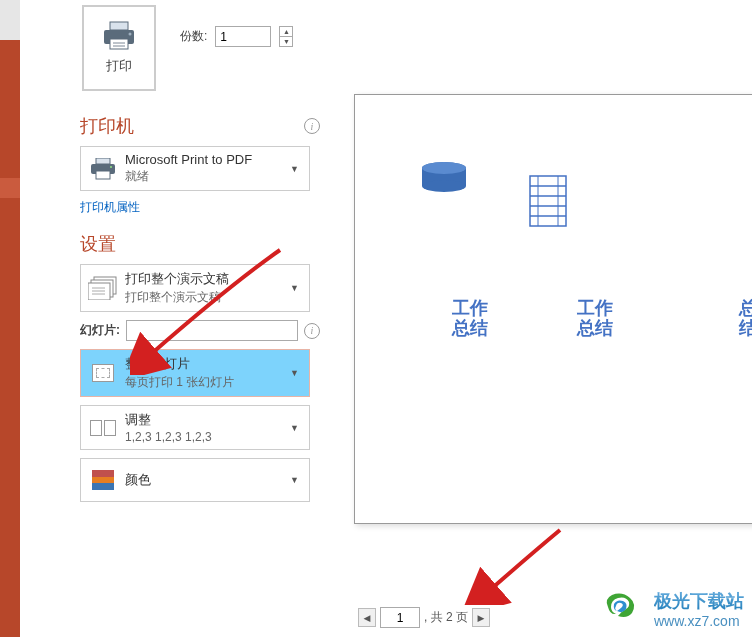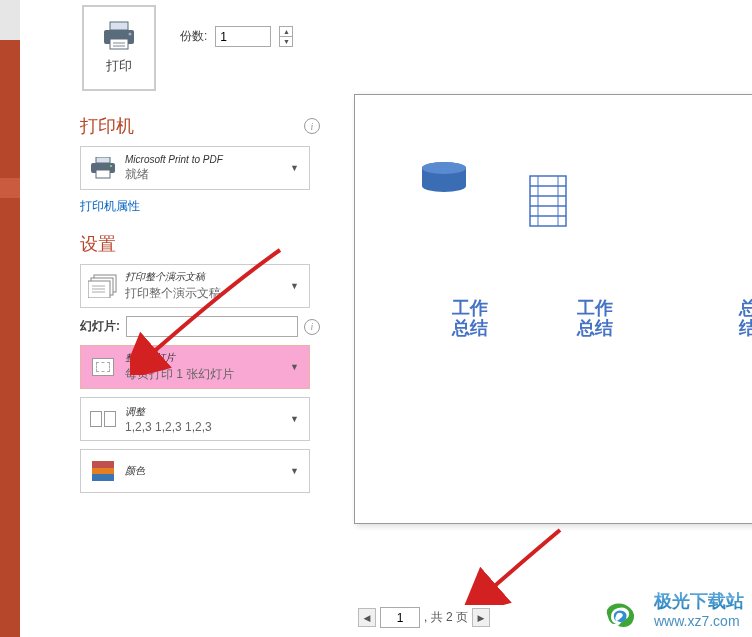--- a/index.html
+++ b/index.html
@@ -24,34 +24,34 @@
   
   .section-header { display: flex; align-items: center; justify-content: space-between; margin-top: 14px; }
   .section-title { color: #B7472A; font-size: 18px; font-weight: normal; }
   .info-circle { width: 16px; height: 16px; border: 1px solid #999; border-radius: 50%; display: flex; align-items: center; justify-content: center; font-size: 10px; color: #999; font-style: italic; font-family: serif; }
   
   .printer-section { position: absolute; left: 60px; top: 100px; width: 240px; }
   
   .dropdown { width: 230px; border: 1px solid #ccc; background: #fff; display: flex; align-items: center; padding: 5px 6px; margin-top: 8px; position: relative; cursor: pointer; }
   .dropdown .dd-icon { width: 32px; height: 32px; flex-shrink: 0; display: flex; align-items: center; justify-content: center; margin-right: 6px; }
   .dropdown .dd-text { flex: 1; }
-  .dropdown .dd-title { font-size: 10px; color: #333; font-style: italic; }
+  .dropdown .dd-title { font-size: 13px; color: #333; }
   .dropdown .dd-sub { font-size: 12px; color: #666; margin-top: 1px; }
   .dropdown .dd-arrow { font-size: 9px; color: #555; padding: 0 4px; }
   
   .printer-props { text-align: left; margin-top: 6px; margin-right: 0; }
   .printer-props a { color: #0563C1; font-size: 12px; text-decoration: none; }
   
   .settings-section { position: absolute; left: 60px; top: 218px; width: 240px; }
   
   .slides-row { display: flex; align-items: center; margin-top: 8px; gap: 6px; }
   .slides-label { font-size: 12px; color: #444; font-weight: bold; }
   .slides-input { flex: 1; height: 21px; border: 1px solid #aaa; padding: 0 4px; font-size: 12px; }
   
-  .dropdown.highlighted { background: #f9a8d4; border-color: #E8B4A6; }
+  .dropdown.highlighted { background: #7dd3fc; border-color: #E8B4A6; }
   
   .page-icon { border: 1px solid #999; width: 22px; height: 18px; background: #fff; position: relative; }
   .page-icon::after { content: ""; position: absolute; top: 3px; left: 3px; right: 3px; bottom: 3px; border: 1px dashed #aaa; }
   
   .collate-icon { display: flex; gap: 2px; }
   .collate-stack { width: 12px; height: 16px; background: #fff; border: 1px solid #999; position: relative; }
   .collate-stack::before { content: ""; position: absolute; left: 2px; top: -3px; width: 11px; height: 15px; border: 1px solid #999; background: #fff; z-index: -1; }
   
   .color-icon { display: flex; flex-direction: column; width: 22px; height: 20px; }
   .color-icon div { flex: 1; }
@@ -65,21 +65,21 @@
   
   .cylinder { position: absolute; left: 65px; top: 66px; }
   .shelf { position: absolute; left: 173px; top: 79px; }
   
   .pager { position: absolute; left: 358px; top: 607px; display: flex; align-items: center; gap: 4px; font-size: 12px; color: #555; }
   .pager-btn { width: 18px; height: 19px; border: 1px solid #bbb; background: #f0f0f0; display: flex; align-items: center; justify-content: center; font-size: 9px; color: #555; cursor: pointer; }
   .pager-input { width: 40px; height: 21px; border: 1px solid #aaa; text-align: center; font-size: 12px; }
   
   .arrow-red { position: absolute; pointer-events: none; }
   
-  .watermark { position: absolute; right: 8px; bottom: 8px; display: flex; align-items: flex-end; gap: 16px; }
+  .watermark { position: absolute; right: 8px; bottom: 8px; display: flex; align-items: flex-start; gap: 16px; }
   .watermark-text { font-family: "SimHei", sans-serif; }
   .watermark-main { font-size: 18px; font-weight: bold; background: linear-gradient(#6BB0E0, #1D7BB8); -webkit-background-clip: text; background-clip: text; color: transparent; }
   .watermark-url { font-size: 14px; color: #4A90C0; }
 </style>
 </head>
 <body>
 
 <div class="left-rail"></div>
 <div class="left-rail-top"></div>
 <div class="left-rail-mark"></div>

